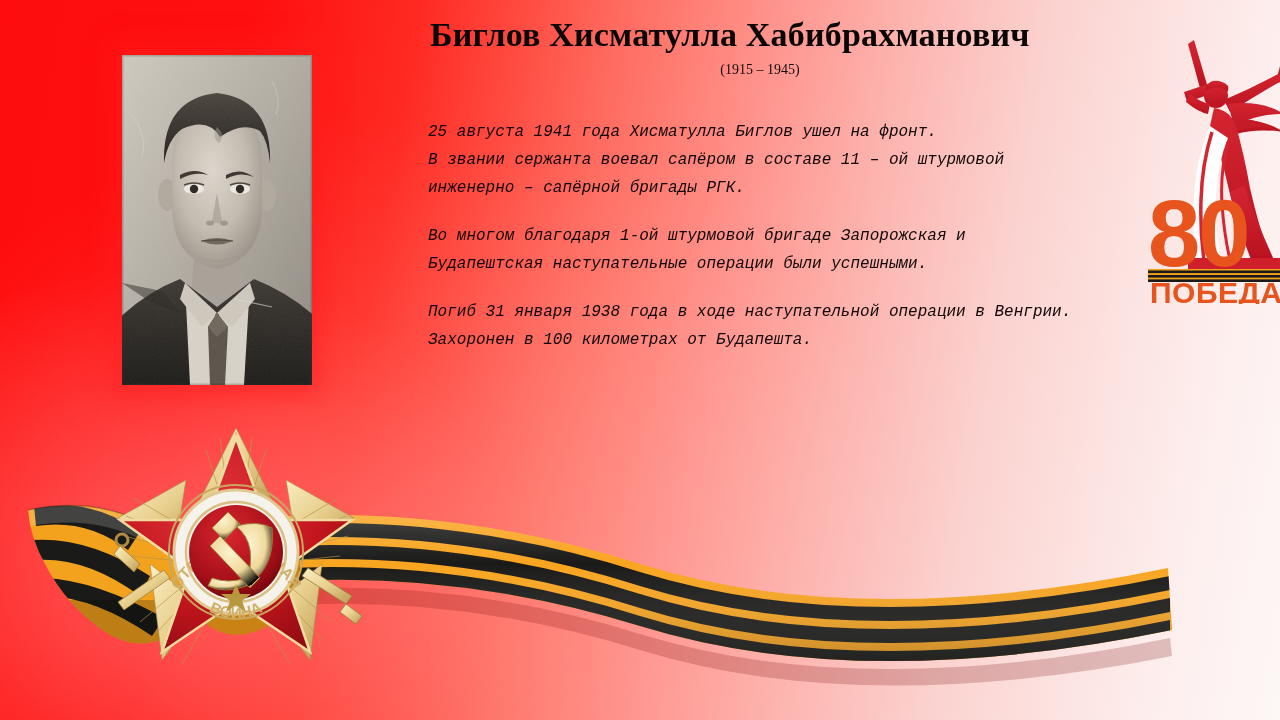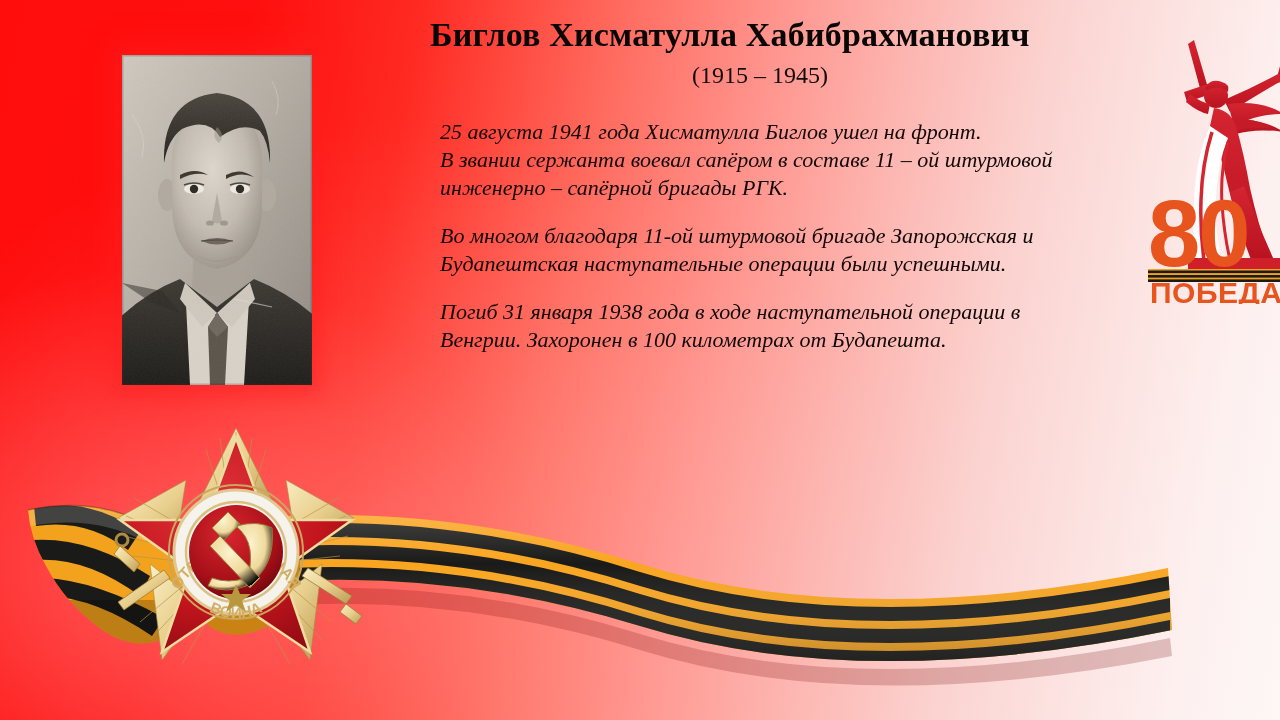--- a/index.html
+++ b/index.html
@@ -27,28 +27,29 @@
 
   
   #title {
     position:absolute; left:430px; top:16px; width:660px;
     text-align:left;
     font-size:34px; font-weight:bold; color:#0b0606;
     letter-spacing:0.2px; white-space:nowrap;
   }
   #years {
     position:absolute; left:430px; top:62px; width:660px;
-    text-align:center; font-size:24px; color:#130a0a;
+    text-align:center; font-size:14px; color:#130a0a;
   }
 
   
   #body-text {
-    position:absolute; left:440px; top:118px; width:648px;
-    font-style:italic; font-size:22px; line-height:28px;
+    position:absolute; left:428px; top:118px; width:648px;
+    font-style:italic; font-size:16px; line-height:28px;
     color:#110707;
+    font-family:Liberation Mono, monospace;
   }
   #body-text p { margin:0 0 20px 0; }
   #body-text p:last-child { margin-bottom:0; }
 
   
   #portrait {
     position:absolute; left:122px; top:55px; width:190px; height:330px;
     box-shadow:0 0 22px 10px rgba(255,30,30,0.55);
     overflow:hidden;
     background:#b9b3aa;
@@ -151,21 +152,21 @@
       <rect width="190" height="330" filter="url(#grain)" opacity="0.55"></rect>
       <rect width="190" height="330" fill="none" stroke="rgba(60,50,45,0.25)" stroke-width="3"></rect>
     </svg>
   </div>
 
   <div id="title">Биглов Хисматулла Хабибрахманович</div>
   <div id="years">(1915 – 1945)</div>
 
   <div id="body-text">
     <p>25 августа 1941 года Хисматулла  Биглов ушел  на  фронт.<br>В звании сержанта воевал сапёром в составе 11 – ой штурмовой инженерно – сапёрной бригады РГК.</p>
-    <p>Во многом благодаря 11-ой штурмовой бригаде Запорожская и Будапештская  наступательные   операции были  успешными.</p>
+    <p>Во многом благодаря 1-ой штурмовой бригаде Запорожская и Будапештская  наступательные   операции были  успешными.</p>
     <p>Погиб 31 января 1938 года в ходе наступательной  операции в Венгрии.  Захоронен  в 100 километрах  от Будапешта.</p>
   </div>
 
   <div id="logo">
     <svg viewBox="0 0 176 282">
       <defs>
         <linearGradient id="statueG" x1="0" y1="0" x2="0" y2="1">
           <stop offset="0%" stop-color="#d42531"></stop>
           <stop offset="100%" stop-color="#b9121f"></stop>
         </linearGradient>

